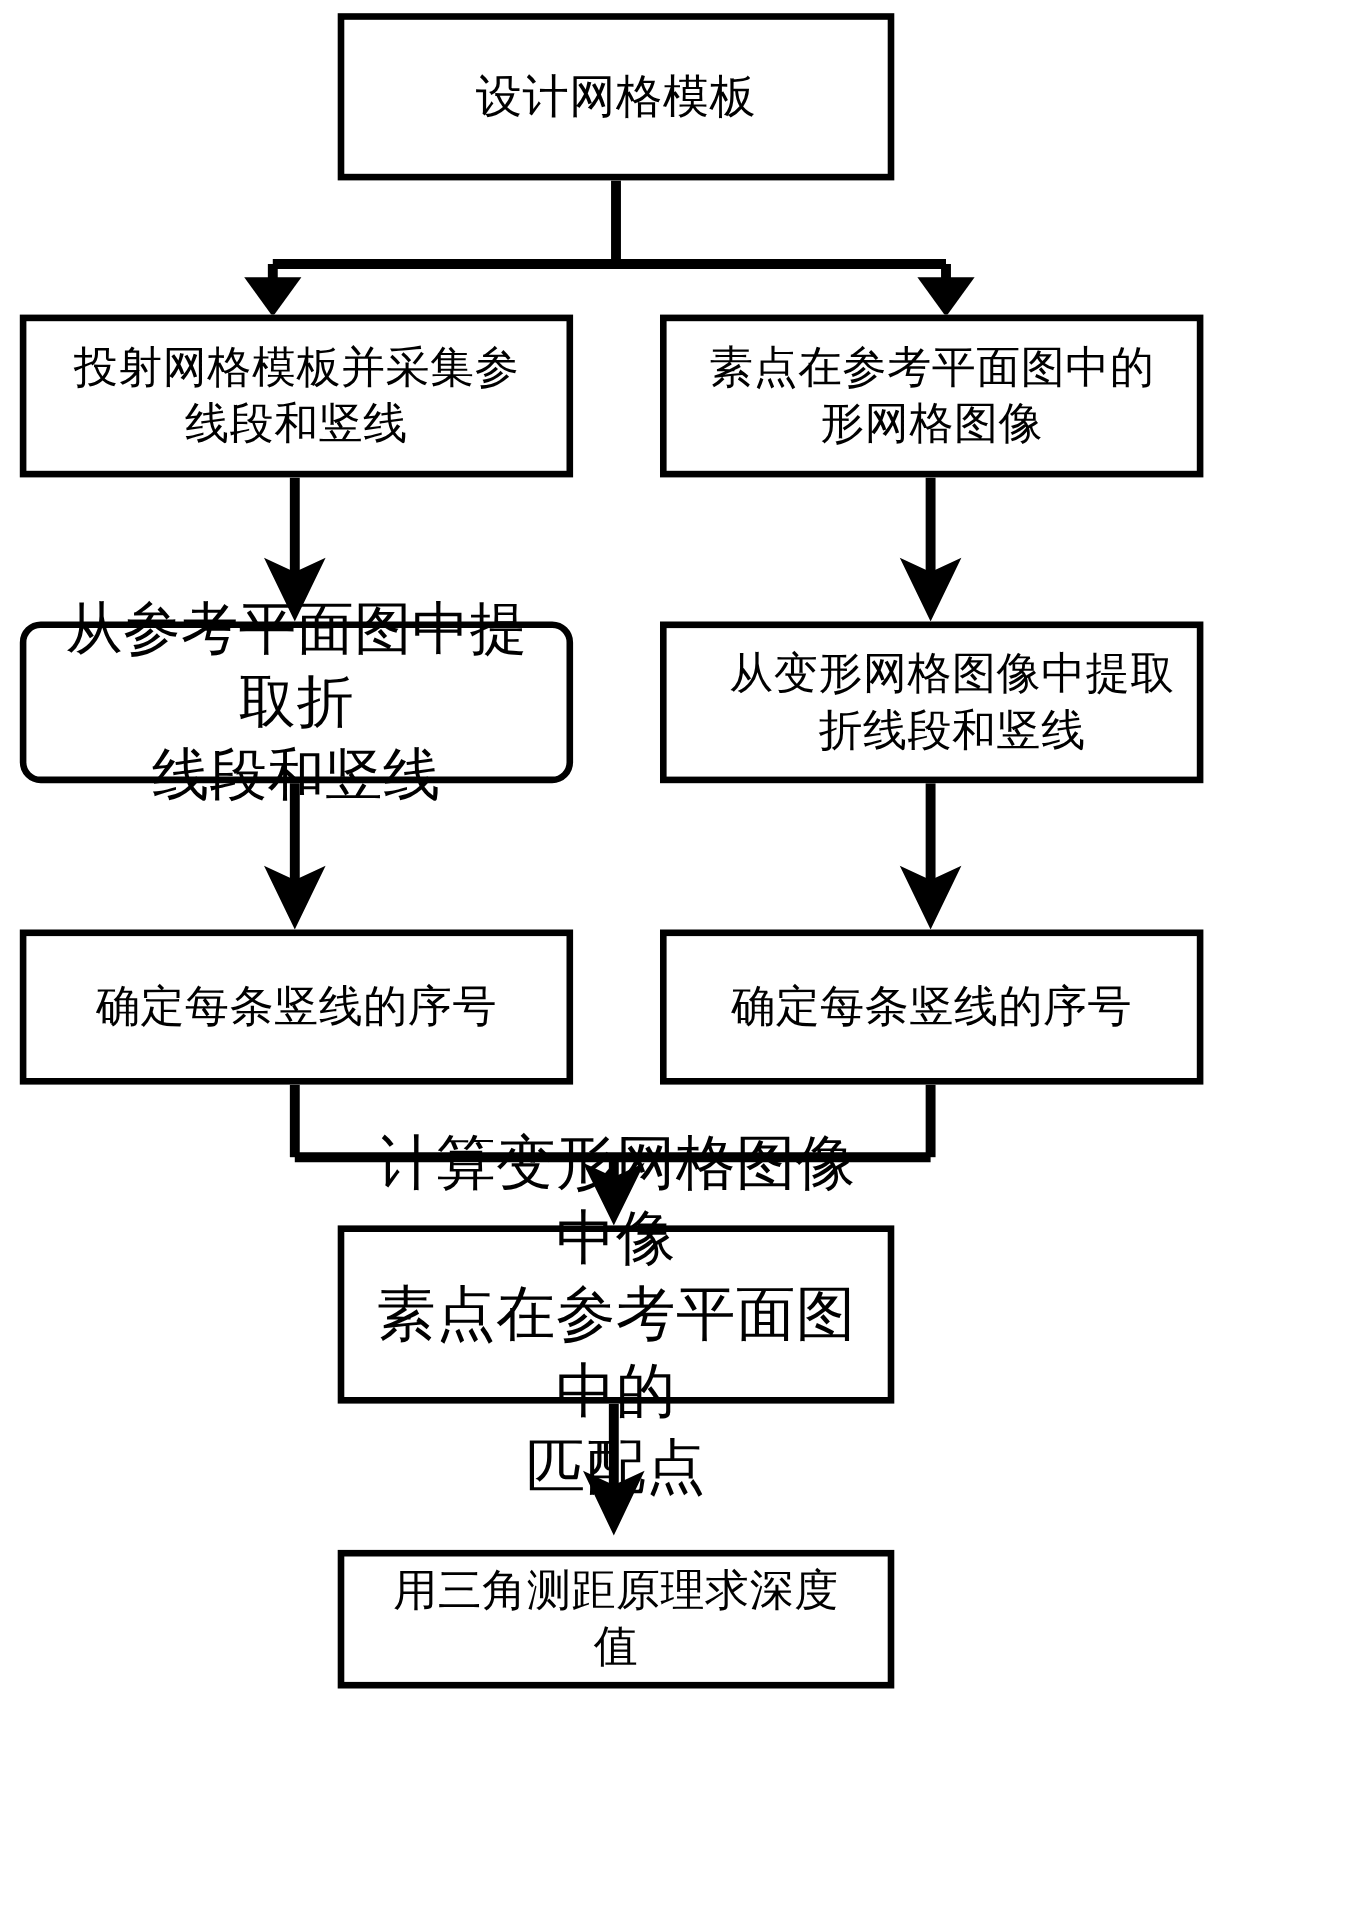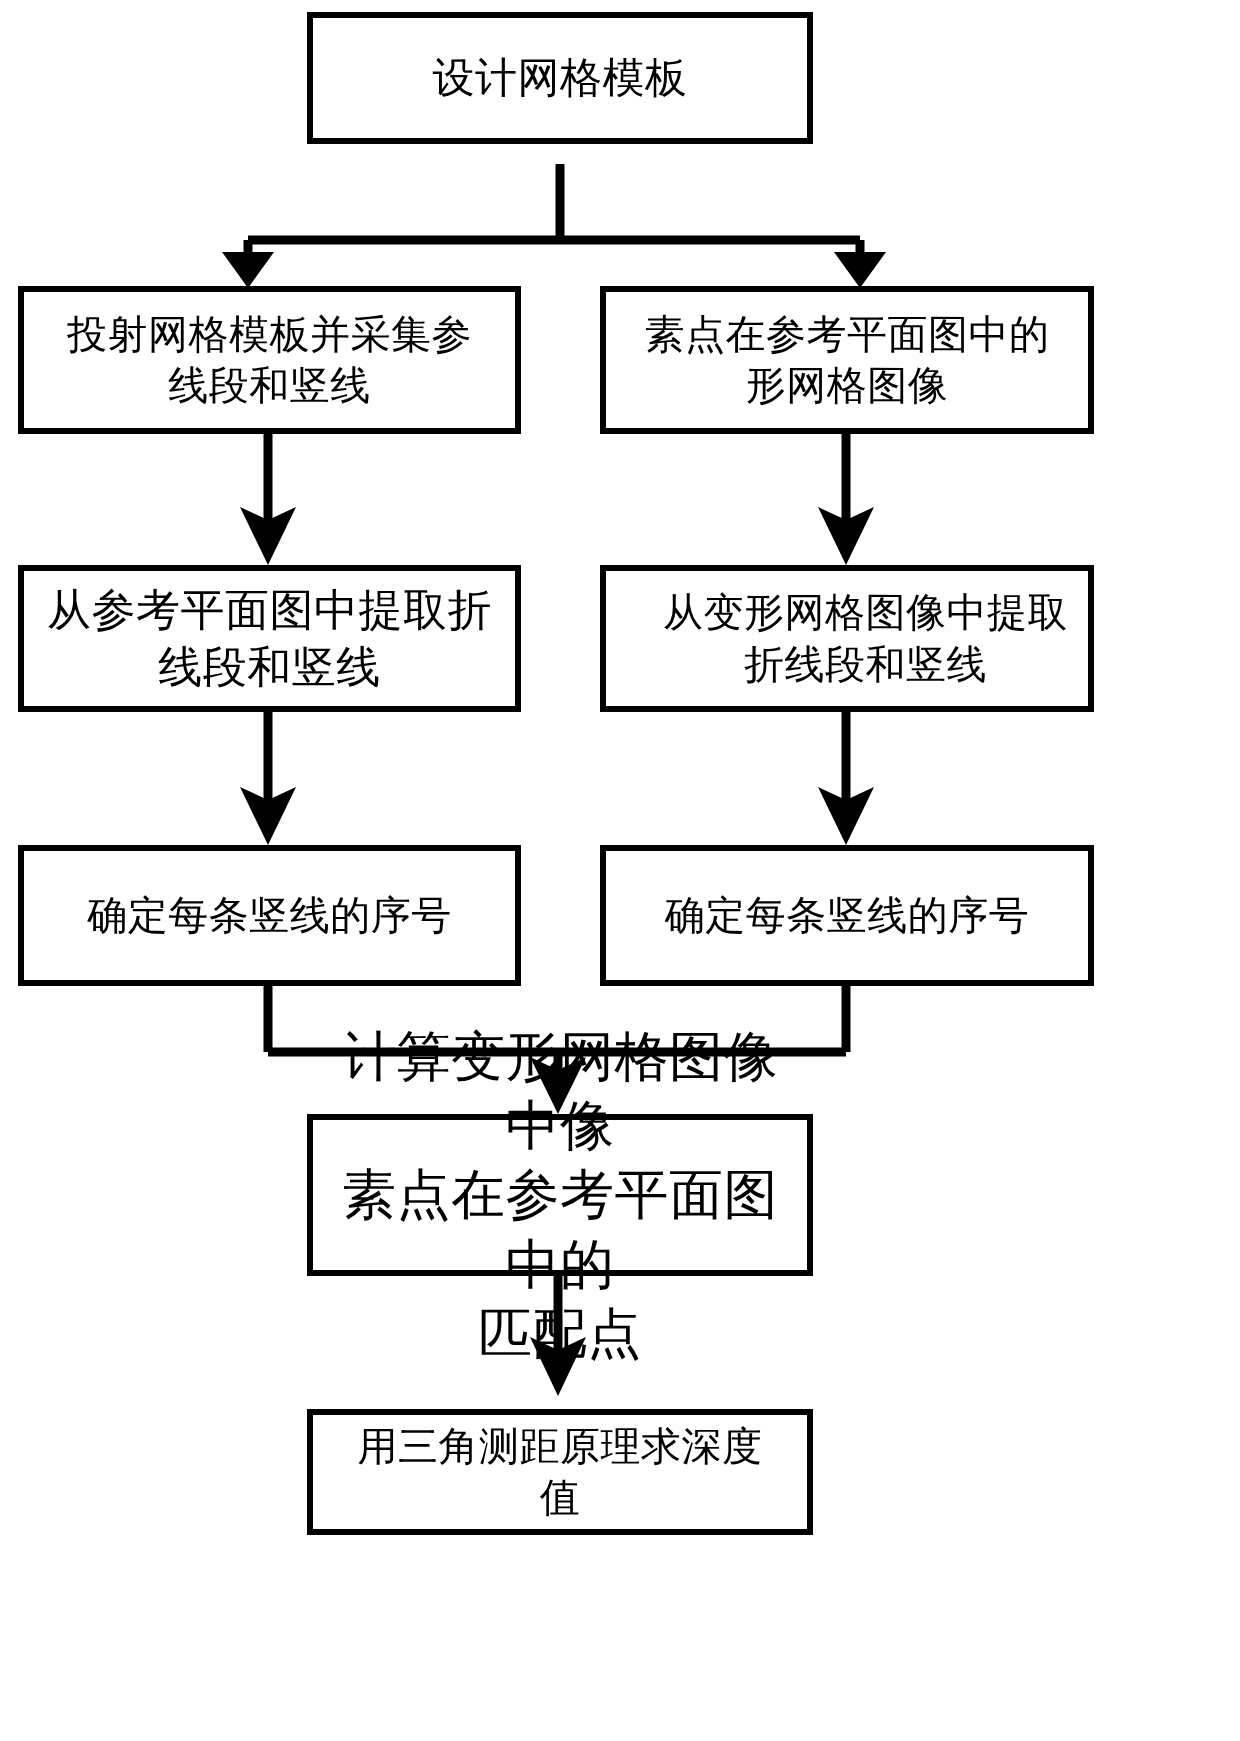--- a/index.html
+++ b/index.html
@@ -32,24 +32,24 @@
     line-height: 1.28;
     letter-spacing: 0.5px;
   }
   .node .node-text {
     display: block;
     width: 94%;
     white-space: pre-line;
     word-break: break-word;
   }
   
-  #node-design        { left: 307px;  top: 12px;   width: 506px; height: 132px; font-size: 42px; }
+  #node-design        { left: 307px;  top: 12px;   width: 506px; height: 152px; font-size: 42px; }
   #node-project-ref   { left: 18px;   top: 286px;  width: 503px; height: 148px; font-size: 40px; }
   #node-project-def   { left: 600px;  top: 286px;  width: 494px; height: 148px; font-size: 40px; }
-  #node-extract-ref   { left: 18px;   top: 565px;  width: 503px; height: 147px; font-size: 44px; }
+  #node-extract-ref   { left: 18px;   top: 565px;  width: 503px; height: 147px; font-size: 52px; border-radius: 19px; }
   #node-extract-def   { left: 600px;  top: 565px;  width: 494px; height: 147px; font-size: 40px; padding-left: 37px; }
   #node-index-ref     { left: 18px;   top: 845px;  width: 503px; height: 141px; font-size: 40px; }
   #node-index-def     { left: 600px;  top: 845px;  width: 494px; height: 141px; font-size: 40px; }
   #node-match         { left: 307px;  top: 1114px; width: 506px; height: 162px; font-size: 54px; }
   #node-depth         { left: 307px;  top: 1396px; width: 506px; height: 126px; font-size: 40px; margin-top: 13px; }
 
   
   #connectors {
     position: absolute;
     left: 0;

